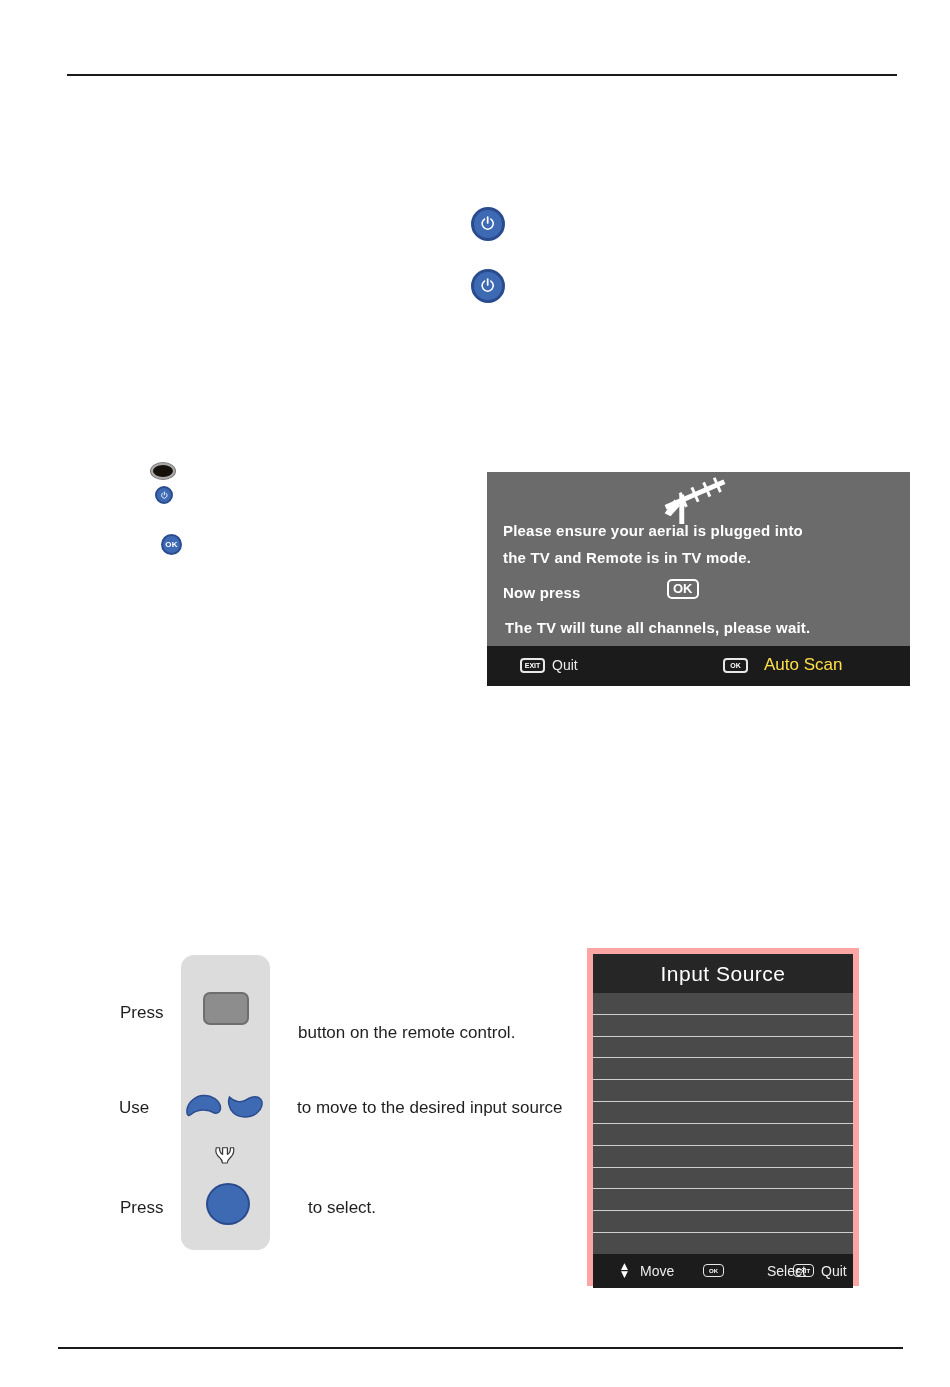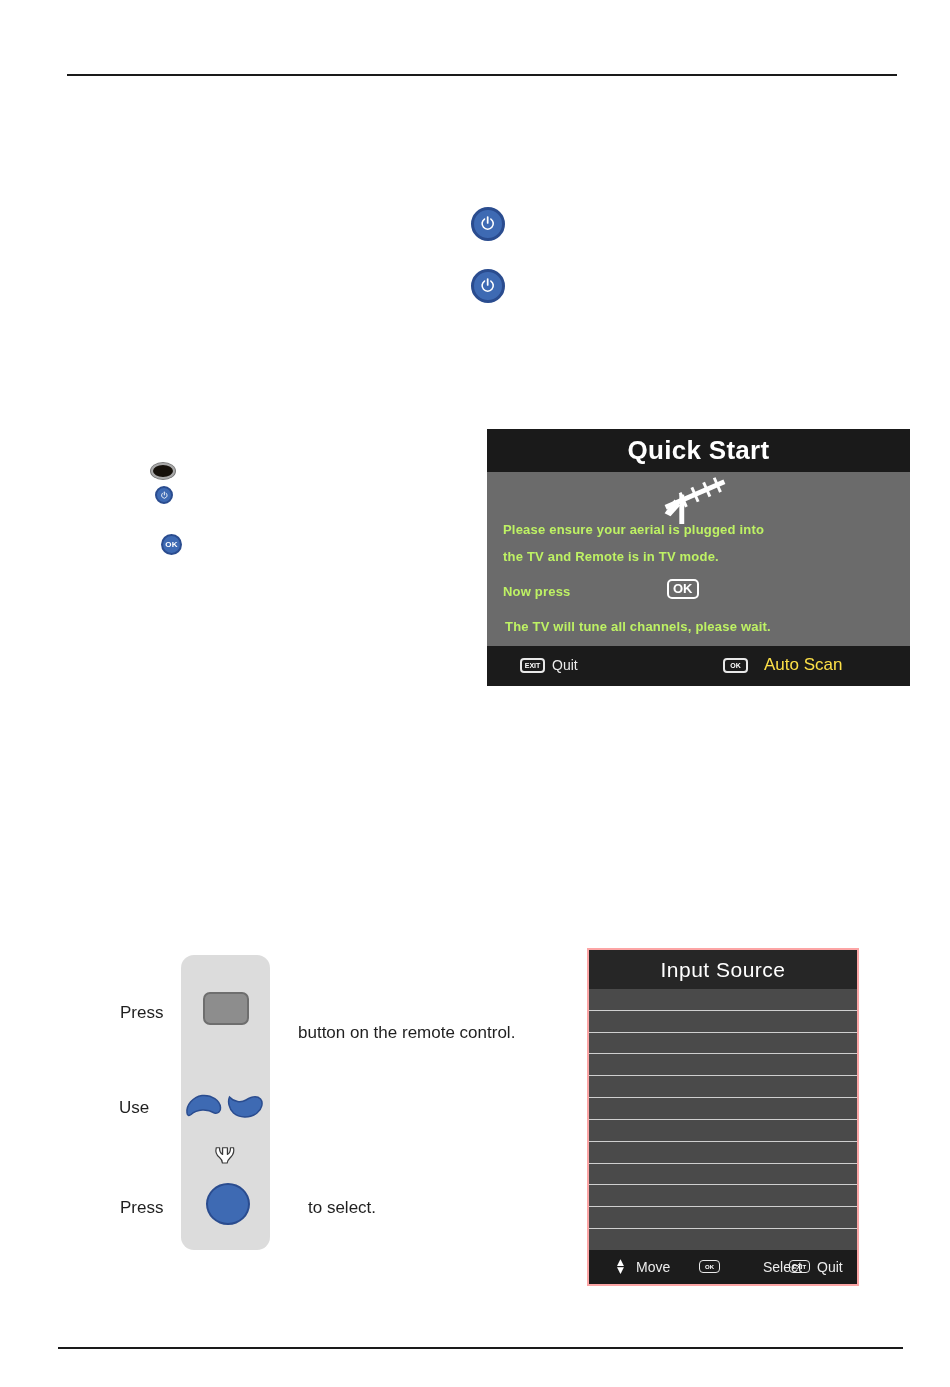--- a/index.html
+++ b/index.html
@@ -42,21 +42,21 @@
   .qs-header{
     position:absolute;left:0;top:0;width:100%;height:43px;
     background:var(--qs_header_bg,#1a1a1a);
     display:flex;align-items:center;justify-content:center;
   }
   .qs-title{color:#fff;font-size:26px;font-weight:bold;letter-spacing:.3px;}
   .qs-body{
     position:absolute;left:0;top:43px;width:100%;height:174px;
     background:var(--qs_body_bg,#6b6b6b);
   }
-  .qs-text{position:absolute;color:#bef264;font-weight:bold;font-size:13px;letter-spacing:.2px;white-space:nowrap;}
+  .qs-text{position:absolute;color:#ffffff;font-weight:bold;font-size:15px;letter-spacing:.2px;white-space:nowrap;}
   .qs-ok-badge{
     position:absolute;color:#fff;font-weight:bold;font-size:13px;
     border:2px solid #fff;border-radius:5px;padding:0 4px;line-height:16px;
   }
   .qs-footer{
     position:absolute;left:0;top:217px;width:100%;height:40px;
     background:var(--qs_footer_bg,#1b1b1b);
   }
   .key-badge{
     position:absolute;color:#fff;font-weight:bold;
@@ -76,21 +76,21 @@
   .ok-big{
     border-radius:50%;
     background:var(--accent_blue,#3e6ab3);
     border:2px solid var(--accent_blue_dark,#2a4c8f);
     box-sizing:border-box;
   }
 
   
   .is-menu{
     width:272px;height:338px;box-sizing:border-box;
-    border:2px solid #fca5a5;background:var(--menu_body_bg,#4a4a4a);
+    border:6px solid #fca5a5;background:var(--menu_body_bg,#4a4a4a);
   }
   .is-header{
     position:absolute;left:0;top:0;width:100%;height:39px;
     background:var(--menu_header_bg,#262626);
     display:flex;align-items:center;justify-content:center;
   }
   .is-title{color:#fff;font-size:21px;letter-spacing:.5px;}
   .is-body{
     position:absolute;left:0;top:39px;width:100%;height:261px;
     display:flex;flex-direction:column;
@@ -130,23 +130,20 @@
   <div class="abs black-oval" style="left:151px;top:463px;width:24px;height:16px;"></div>
   <div class="abs power-btn" style="left:155px;top:486px;width:18px;height:18px;border-width:2px;">
     <svg viewBox="0 0 24 24">
       <path d="M12 2.8 V11" fill="none" stroke="#fff" stroke-width="2.6" stroke-linecap="round"></path>
       <path d="M7.6 5.6 a 7.7 7.7 0 1 0 8.8 0" fill="none" stroke="#fff" stroke-width="2.4" stroke-linecap="round"></path>
     </svg>
   </div>
   <div class="abs ok-round" style="left:161px;top:534px;width:21px;height:21px;">OK</div>
 
   <div class="abs qs" style="left:487px;top:429px;">
-    <div class="qs-header">
-      <span class="qs-title">Quick Start</span>
-    </div>
     <div class="qs-body">
       <svg class="abs" style="left:176px;top:3px;width:64px;height:49px;" viewBox="0 0 64 50">
         <rect x="16" y="20" width="5" height="30" fill="#fff"></rect>
         <line x1="2" y1="33" x2="62" y2="7" stroke="#fff" stroke-width="5"></line>
         <polygon points="1,39 11,25 17,31 7,42" fill="#fff"></polygon>
         <line x1="16.8" y1="17.9" x2="23.2" y2="32.5" stroke="#fff" stroke-width="3"></line>
         <line x1="28.8" y1="12.7" x2="35.2" y2="27.3" stroke="#fff" stroke-width="3"></line>
         <line x1="40.8" y1="7.5" x2="47.2" y2="22.1" stroke="#fff" stroke-width="3"></line>
         <line x1="51.6" y1="2.8" x2="58" y2="17.4" stroke="#fff" stroke-width="3"></line>
       </svg>
@@ -176,20 +173,21 @@
 
   <svg class="abs" style="left:213px;top:1146px;width:24px;height:22px;" viewBox="0 0 22 20">
     <path d="M3 1.5 C2 5.5 3.2 8.5 6 10.5 C7.8 12 8.6 13.4 8.6 15.5 L13 15.5 C13 13 14.6 11.8 16.4 10 C18.6 7.8 19.6 4.8 18.8 1.5 L16 1.5 C16.2 4.6 15.2 6.6 13.2 7.6 L13.2 1.5 L8.8 1.5 L8.8 7.6 C6.8 6.4 5.8 4.4 6 1.5 Z" fill="#fff" stroke="#3a3a3a" stroke-width="1.1" stroke-linejoin="round"></path>
   </svg>
 
   <div class="abs ok-big" style="left:206px;top:1183px;width:44px;height:42px;"></div>
 
   <div class="step-text" style="left:120px;top:1003px;">Press</div>
   <div class="step-text" style="left:298px;top:1003px;margin-top:20px;">button on the remote control.</div>
   <div class="step-text" style="left:119px;top:1098px;">Use</div>
+  <div class="step-text" style="left:297px;top:1098px;">to move to the desired input source</div>
   <div class="step-text" style="left:120px;top:1198px;">Press</div>
   <div class="step-text" style="left:308px;top:1198px;">to select.</div>
 
   <div class="abs is-menu" style="left:587px;top:948px;">
     <div class="is-header">
       <span class="is-title">Input Source</span>
     </div>
     <div class="is-body">
         <div class="is-row"></div>
         <div class="is-row"></div>

